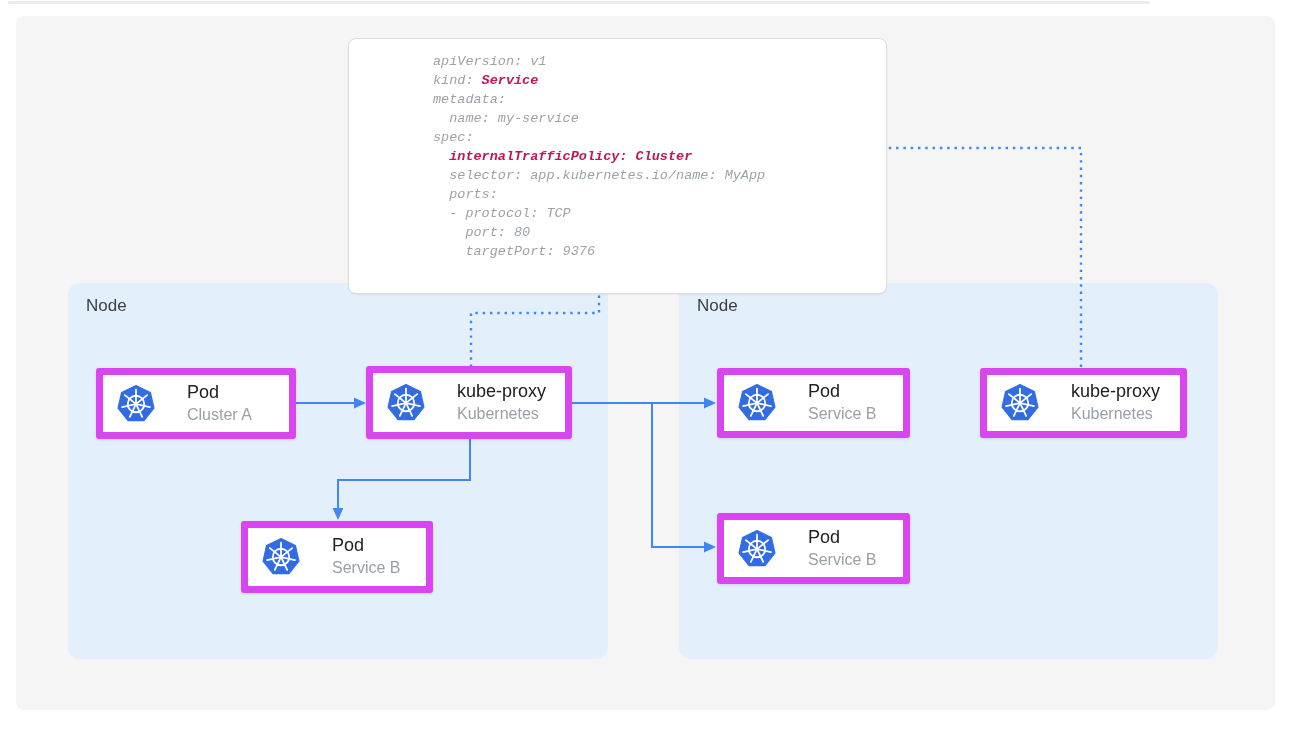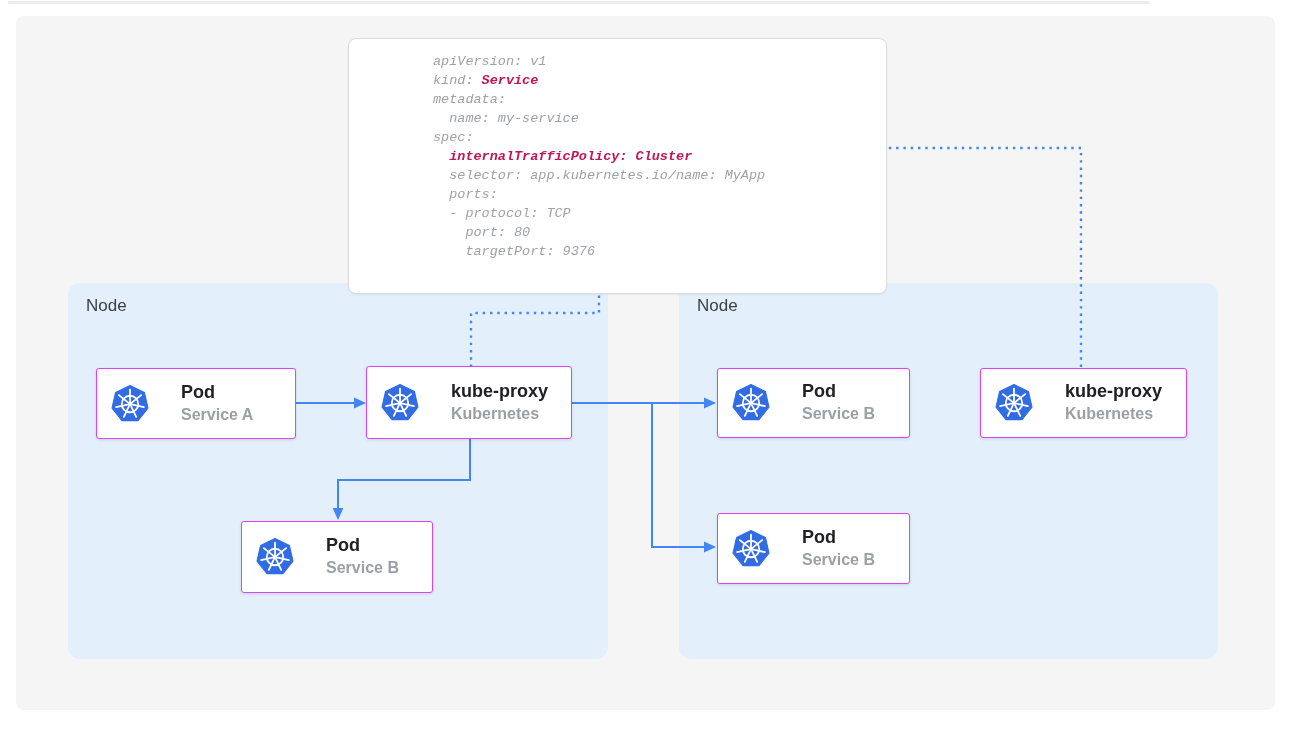--- a/index.html
+++ b/index.html
@@ -37,23 +37,22 @@
   }
   .node--left{left:68px;top:283px;width:540px;height:376px;}
   .node--right{left:679px;top:283px;width:539px;height:376px;}
   .node-label{
     position:absolute;left:18px;top:13px;
     font-size:17px;color:#3c4043;
   }
   
   .card{
     position:absolute;background:#ffffff;
-    border:1px solid #d946ef;border-radius:3px;box-sizing:border-box;
+    border:7px solid #d946ef;border-radius:3px;box-sizing:border-box;
     box-shadow:0 1px 3px rgba(0,0,0,0.12);
-    font-weight:bold;
   }
   .card--pod-a{left:96px;top:368px;width:200px;height:71px;}
   .card--proxy-left{left:366px;top:366px;width:206px;height:73px;}
   .card--pod-b-left{left:241px;top:521px;width:192px;height:72px;}
   .card--pod-b-right-top{left:717px;top:368px;width:193px;height:70px;}
   .card--pod-b-right-bottom{left:717px;top:513px;width:193px;height:71px;}
   .card--proxy-right{left:980px;top:368px;width:207px;height:70px;}
   .k8s-icon{
     position:absolute;left:14px;top:50%;margin-top:-19px;
     width:38px;height:38px;
@@ -124,21 +123,21 @@
 <div class="yaml-card">
   <div class="yaml-code" id="yaml-code"><div class="code-line"><span>apiVersion: v1</span></div><div class="code-line"><span>kind: </span><span class="seg-bold">Service</span></div><div class="code-line"><span>metadata:</span></div><div class="code-line"><span>  name: my-service</span></div><div class="code-line"><span>spec:</span></div><div class="code-line"><span>  </span><span class="seg-bold">internalTrafficPolicy: Cluster</span></div><div class="code-line"><span>  selector: app.kubernetes.io/name: MyApp</span></div><div class="code-line"><span>  ports:</span></div><div class="code-line"><span>  - protocol: TCP</span></div><div class="code-line"><span>    port: 80</span></div><div class="code-line"><span>    targetPort: 9376</span></div></div>
 </div>
 
 <div class="card card--pod-a">
   <svg class="k8s-icon">
       <use href="#k8s"></use>
     </svg>
   <div class="card-text">
     <div class="card-title">Pod</div>
-    <div class="card-sub">Service A</div>
+    <div class="card-sub">Cluster A</div>
   </div>
 </div>
 
 <div class="card card--proxy-left">
   <svg class="k8s-icon">
       <use href="#k8s"></use>
     </svg>
   <div class="card-text">
     <div class="card-title">kube-proxy</div>
     <div class="card-sub">Kubernetes</div>

